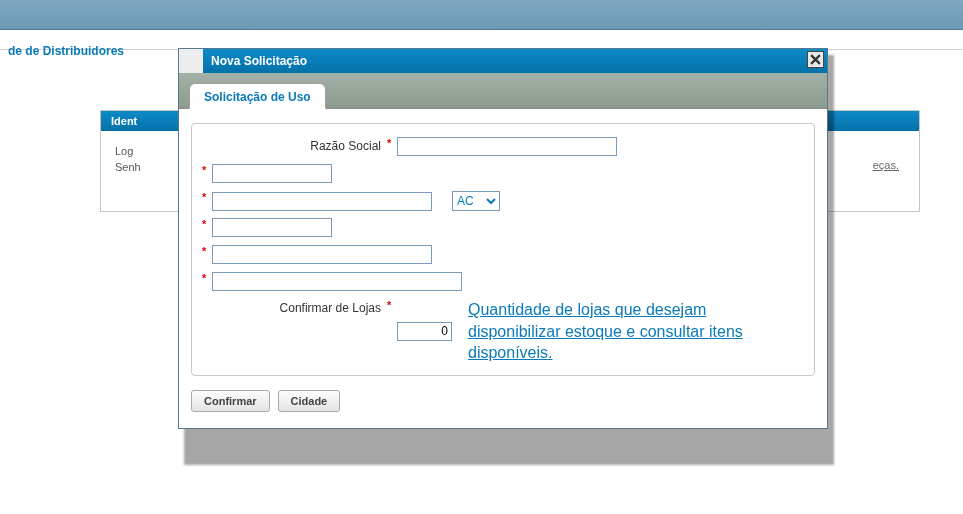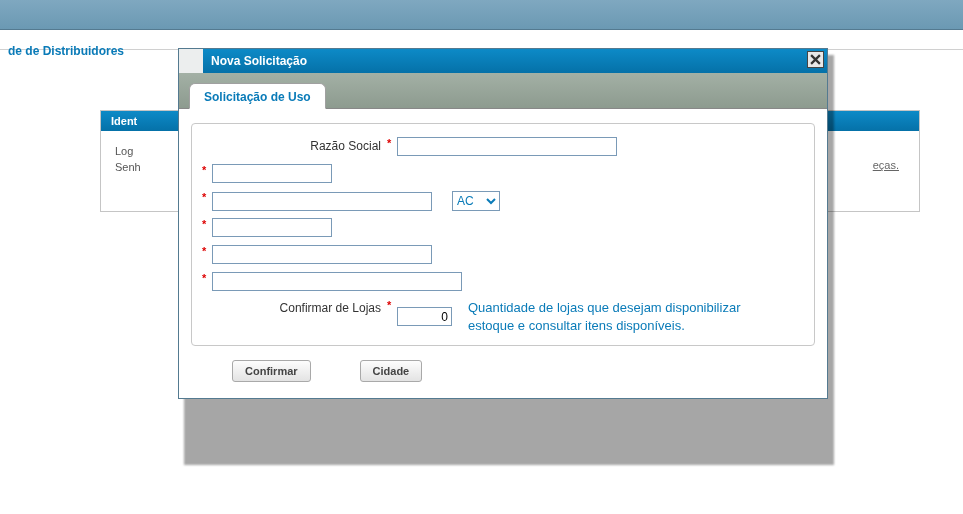--- a/index.html
+++ b/index.html
@@ -170,23 +170,24 @@
       height: 19px;
     }
     .form-field select {
       border: 1px solid #7a9ab7;
       font-size: 12px;
       height: 20px;
       background: #fff;
     }
     .help-text {
       color: #0a7bb8;
-      font-size: 13px;
+      font-size: 16px;
       max-width: 320px;
       line-height: 1.35;
+      text-decoration: underline;
     }
     .input-w-razao { width: 220px; }
     .input-w-cnpj { width: 120px; }
     .input-w-cidade { width: 220px; }
     .input-w-tel { width: 120px; }
     .input-w-resp { width: 220px; }
     .input-w-email { width: 250px; }
     .input-w-qtd { width: 55px; text-align: right; }
     .select-uf { width: 48px; margin-left: 4px; color:#0a7bb8; }
     .btn-row {
@@ -196,21 +197,20 @@
     }
     .btn {
       background: linear-gradient(to bottom, #fdfdfd, #e3e3e3);
       border: 1px solid #a9a9a9;
       border-radius: 3px;
       padding: 4px 12px;
       font-size: 11px;
       font-weight: bold;
       color: #444;
       cursor: pointer;
-      margin-left: 41px;
     }
   </style>
 </head>
 <body>
 
 <div class="top-banner"></div>
 <div class="content-strip">
   <span class="page-link">de de Distribuidores</span>
 </div>
 

